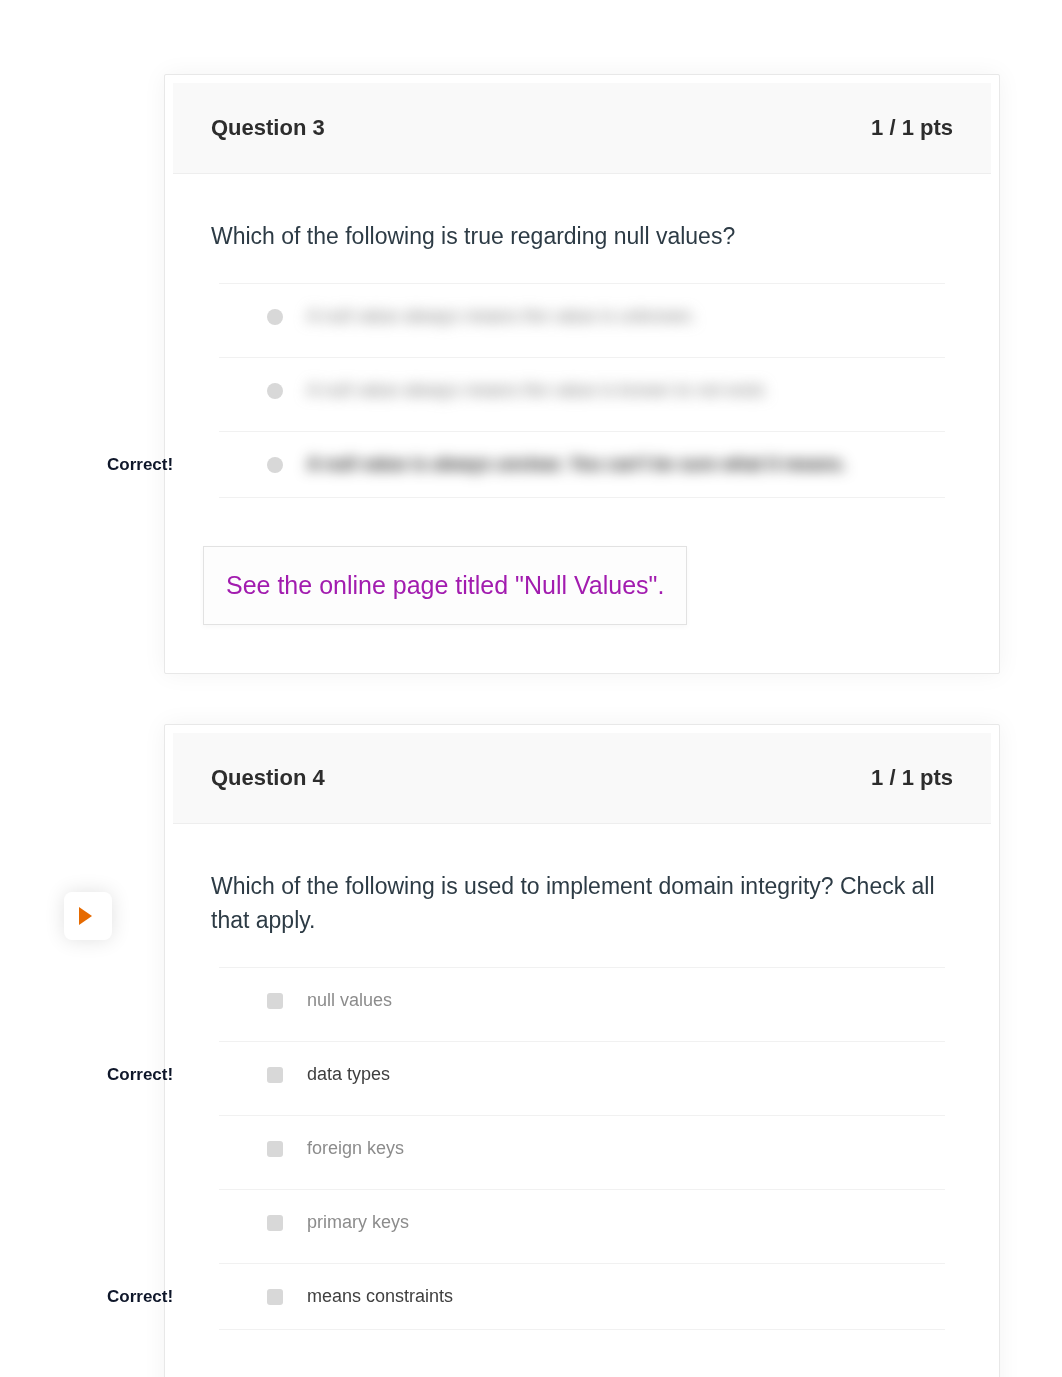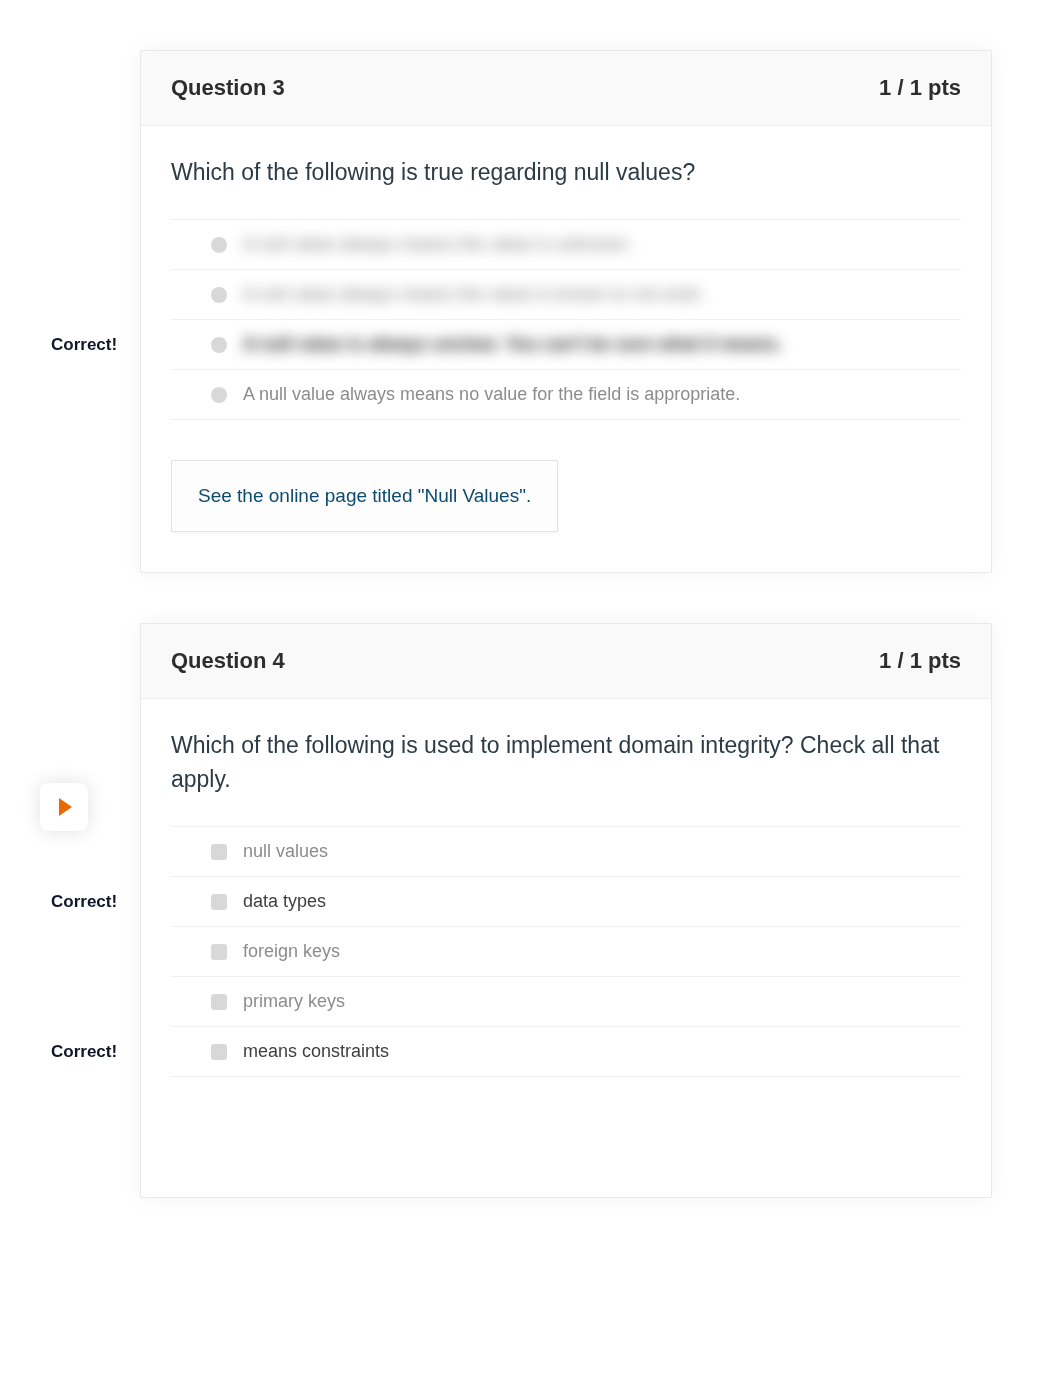--- a/index.html
+++ b/index.html
@@ -1,15 +1,15 @@
 <!DOCTYPE html>
 <html><head>
   <meta charset="utf-8">
   <style>
-    * { box-sizing: border-box; margin: 0; padding: 0; }
+    * { box-sizing: border-box; margin: 8px; padding: 0; }
     body {
       font-family: -apple-system, BlinkMacSystemFont, "Segoe UI", Helvetica, Arial, sans-serif;
       background: #ffffff;
       width: 1062px;
       padding: 50px 0 60px 0;
       color: #2d3b45;
     }
     .question-wrapper {
       position: relative;
       margin-left: 140px;
@@ -98,25 +98,25 @@
     .correct-label {
       position: absolute;
       left: -120px;
       font-size: 17px;
       font-weight: 700;
       color: #0f172a;
       white-space: nowrap;
     }
     .feedback-box {
       margin: 40px 0 10px 0;
-      padding: 24px 26px;
+      padding: 24px 14px;
       border: 1px solid #e2e2e2;
       background: #fdfdfd;
-      font-size: 19px;
-      color: #0c4a6e;
+      font-size: 25px;
+      color: #a21caf;
       display: inline-block;
       min-width: 360px;
       box-shadow: 0 2px 5px rgba(0,0,0,0.03);
     }
     .play-btn {
       position: absolute;
       left: -100px;
       top: 160px;
       width: 48px;
       height: 48px;
@@ -155,24 +155,20 @@
         </li>
         <li class="answer-item">
           <span class="answer-radio"></span>
           <span class="blur">A null value always means the value is known to not exist.</span>
         </li>
         <li class="answer-item">
           <span class="correct-label">Correct!</span>
           <span class="answer-radio"></span>
           <span class="blur-dark">A null value is always unclear. You can't be sure what it means.</span>
         </li>
-        <li class="answer-item">
-          <span class="answer-radio"></span>
-          <span class="answer-text-gray">A null value always means no value for the field is appropriate.</span>
-        </li>
       </ul>
       <div class="feedback-box">
         <span>See the online page titled "Null Values".</span>
       </div>
     </div>
   </div>
 </div>
 
 <div class="question-wrapper">
   <div class="play-btn">

